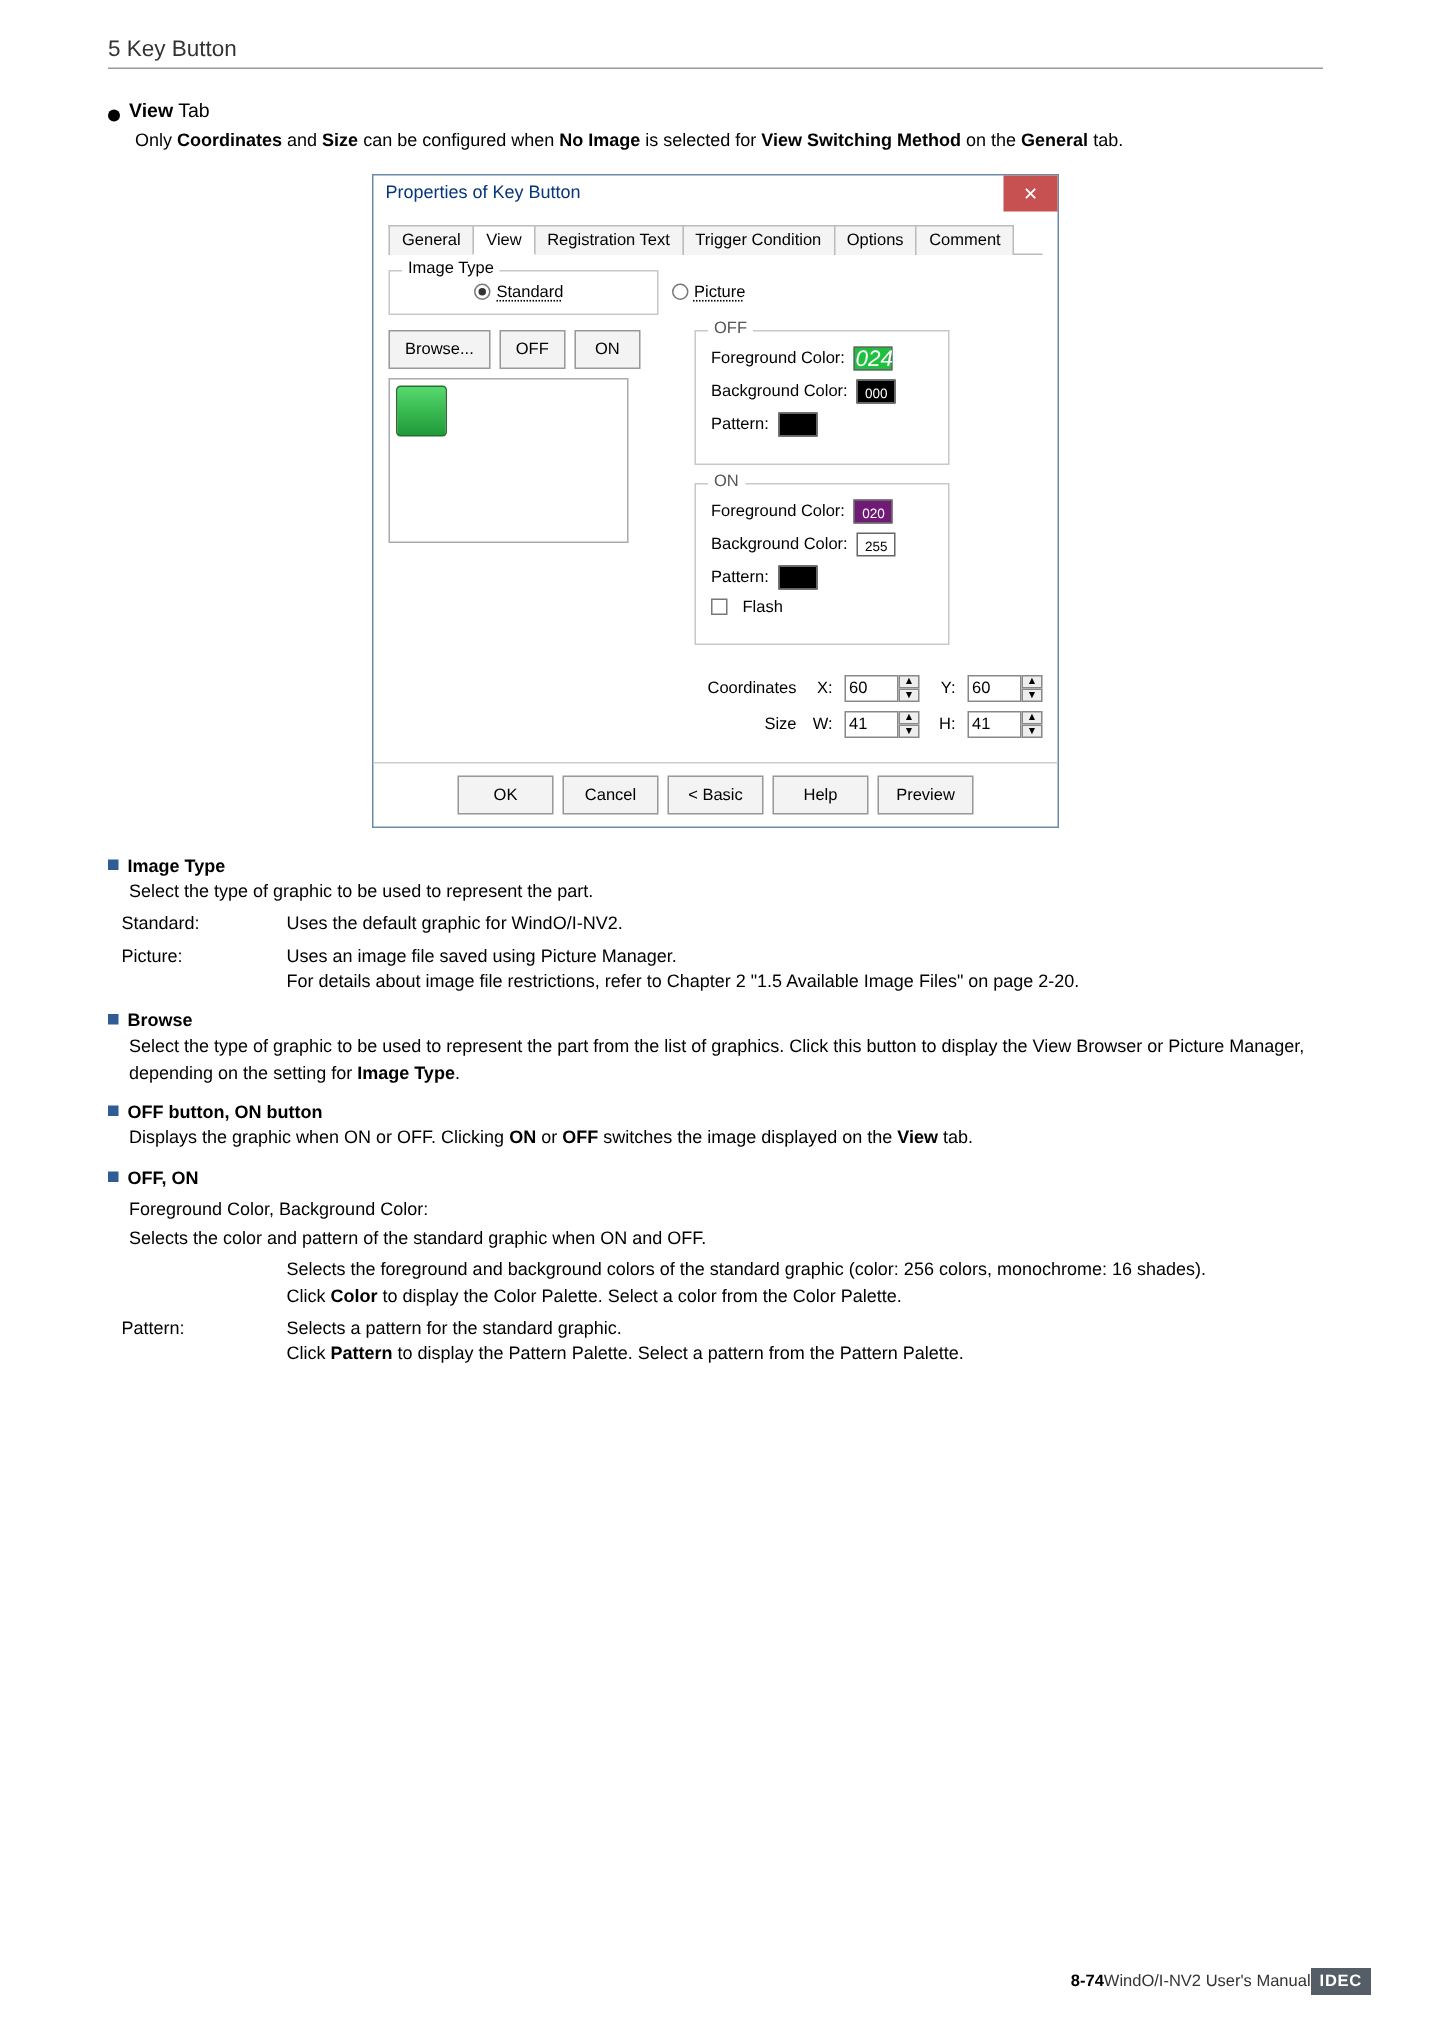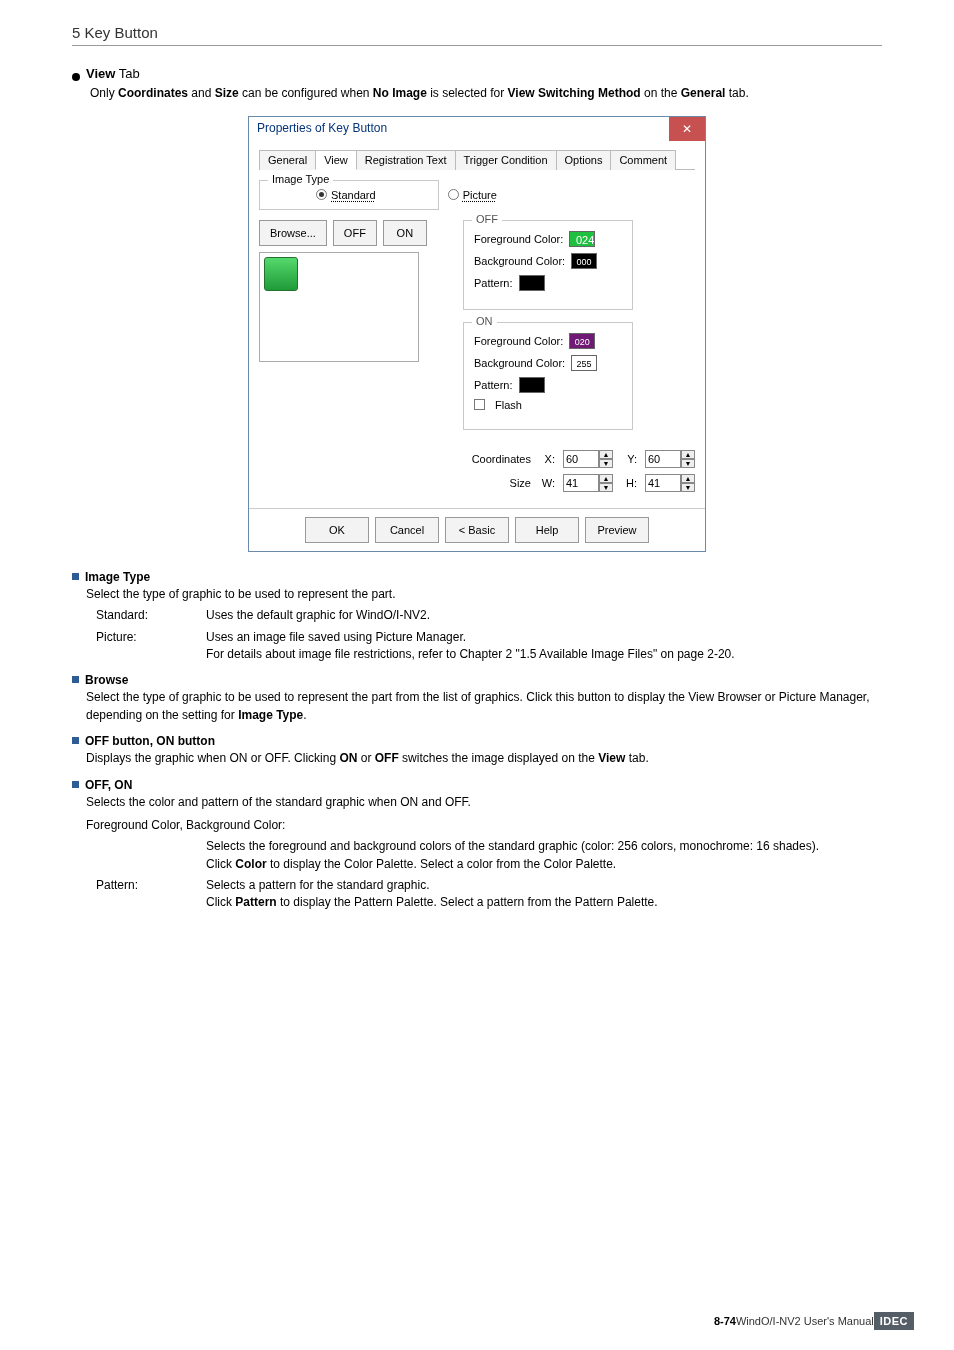--- a/index.html
+++ b/index.html
@@ -48,21 +48,21 @@
   .spin { display: flex; align-items: stretch; }
   .spin input { width: 36px; height: 18px; border: 1px solid #888; font-size: 11px; padding: 0 2px; }
   .spin-btns { display: flex; flex-direction: column; }
   .spin-btns span { width: 14px; height: 9px; border: 1px solid #888; background: #eee; font-size: 7px; line-height: 7px; text-align: center; }
   .dlg-footer { border-top: 1px solid #ccc; padding: 8px; display: flex; justify-content: center; gap: 6px; }
   .dlg-footer .btn { min-width: 64px; }
 
   .sq-bullet { width: 7px; height: 7px; background: #2f5c95; display: inline-block; margin-right: 6px; position: relative; top: -1px; }
   .sub-head { font-weight: bold; font-size: 12px; margin-top: 10px; }
   .sub-desc { font-size: 12px; line-height: 1.45; margin-left: 14px; margin-top: 2px; }
-  .def-row { display: flex; margin-left: 24px; margin-top: 4px; font-size: 12px; line-height: 1.45; }
+  .def-row { display: flex; margin-left: 9px; margin-top: 4px; font-size: 12px; line-height: 1.45; }
   .def-term { width: 110px; flex-shrink: 0; }
   .def-val { flex: 1; }
 
   .footer { position: absolute; bottom: 20px; left: 72px; right: 40px; display: flex; justify-content: flex-end; align-items: center; font-size: 11px; }
   .footer-left { font-weight: bold; }
   .footer-mid { color: #333; }
   .idec-badge { background: #555d66; color: #fff; font-weight: bold; padding: 3px 6px; font-size: 11px; letter-spacing: 0.5px; }
 </style>
 </head>
 <body>
@@ -121,21 +121,21 @@
           </div>
           <div class="preview-box">
             <div class="green-sq"></div>
           </div>
         </div>
         <div class="right-col">
           <div class="small-fs">
             <div class="small-legend">OFF</div>
             <div class="kv">
               <span>Foreground Color:</span>
-              <span class="swatch sw-green" style="color:#fff;font-size:11px;text-align:right;line-height:16px;">024</span>
+              <span class="swatch sw-green" style="color:#fff;font-size:15px;text-align:right;line-height:16px;font-style:italic;">024</span>
             </div>
             <div class="kv">
               <span>Background Color:</span>
               <span class="swatch sw-black" style="color:#fff;font-size:9px;text-align:center;line-height:16px;">000</span>
             </div>
             <div class="kv">
               <span>Pattern:</span>
               <span class="swatch sw-black"></span>
             </div>
           </div>
@@ -230,22 +230,22 @@
 <div class="sub-desc">
   <span>Select the type of graphic to be used to represent the part from the list of graphics. Click this button to display the View Browser or Picture Manager, depending on the setting for </span><b>Image Type</b><span>.</span>
 </div>
 
 <div class="sub-head"><span class="sq-bullet"></span><span>OFF button, ON button</span></div>
 <div class="sub-desc">
   <span>Displays the graphic when ON or OFF. Clicking </span><b>ON</b><span> or </span><b>OFF</b><span> switches the image displayed on the </span><b>View</b><span> tab.</span>
 </div>
 
 <div class="sub-head"><span class="sq-bullet"></span><span>OFF, ON</span></div>
+<div class="sub-desc" style="margin-top:6px">Foreground Color, Background Color:</div>
 <div class="sub-desc">Selects the color and pattern of the standard graphic when ON and OFF.</div>
-<div class="sub-desc" style="margin-top:6px">Foreground Color, Background Color:</div>
 <div class="def-row">
   <div class="def-term"></div>
   <div class="def-val">
     <span>Selects the foreground and background colors of the standard graphic (color: 256 colors, monochrome: 16 shades).</span><br>
     <span>Click </span><b>Color</b><span> to display the Color Palette. Select a color from the Color Palette.</span>
   </div>
 </div>
 <div class="def-row">
   <div class="def-term">Pattern:</div>
   <div class="def-val">

